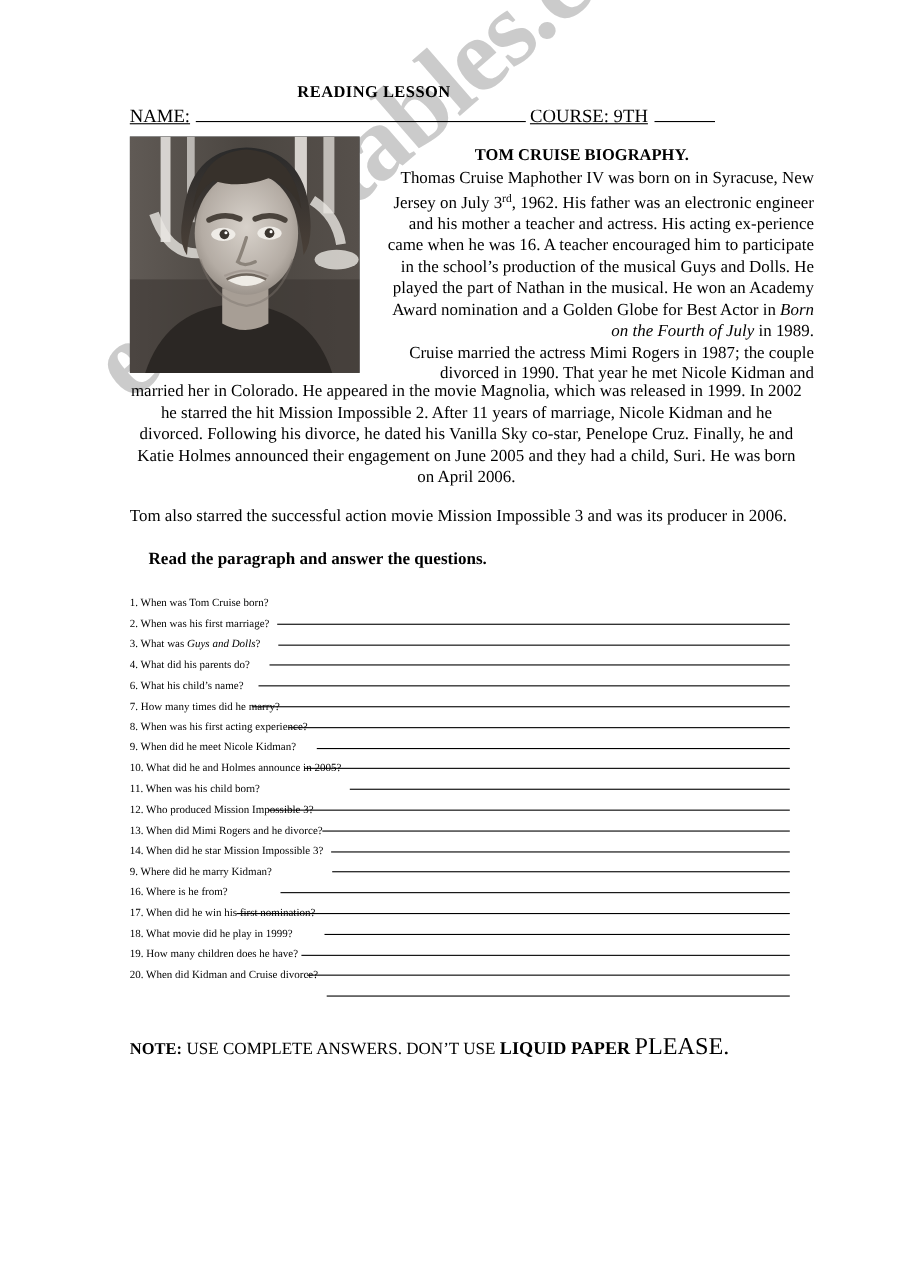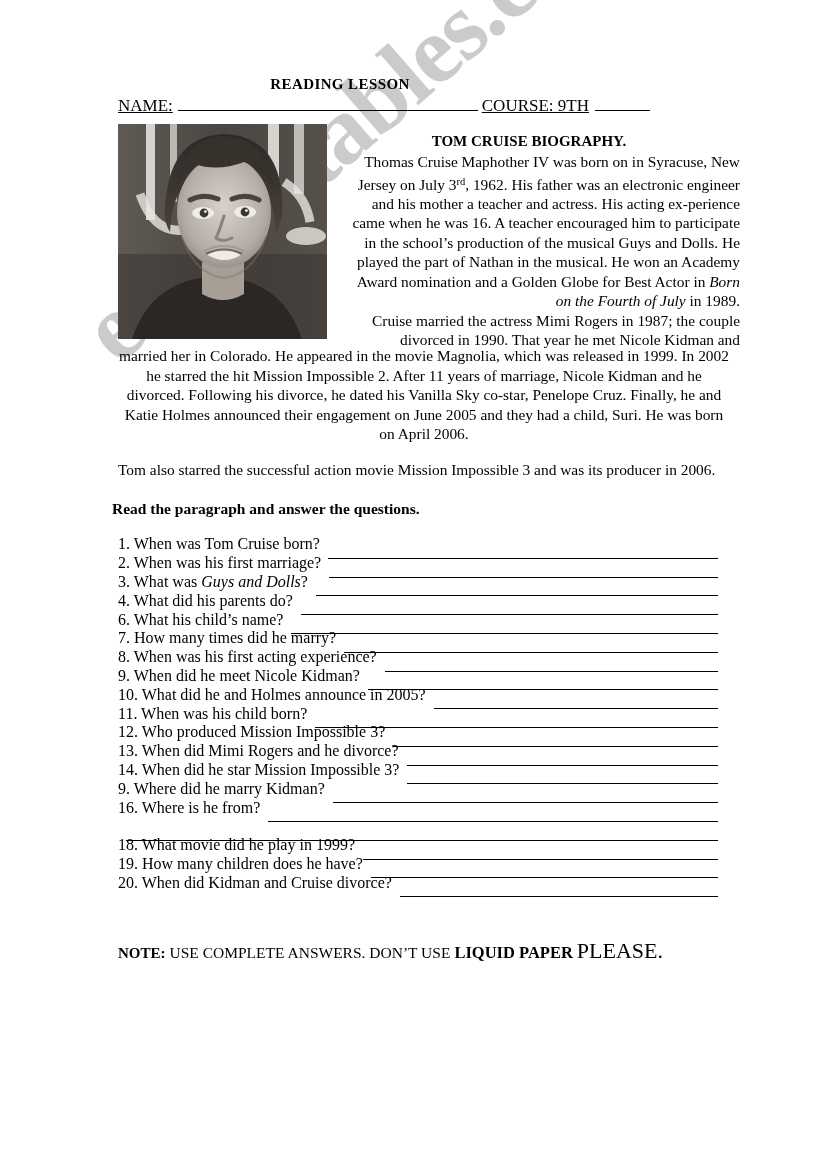--- a/index.html
+++ b/index.html
@@ -116,38 +116,38 @@
     width: 612px;
     font-size: 15.4px;
     line-height: 19.6px;
   }
   sup { font-size: .68em; vertical-align: .45em; }
   .ital { font-style: italic; }
 
   
   .instruction {
     position: absolute;
-    left: 112px; top: 500px;
+    left: 135px; top: 500px;
     font-size: 15.5px;
     font-weight: bold;
   }
 
   
   .questions {
     position: absolute;
     left: 118px; top: 535px;
     width: 600px;
   }
   .qrow {
     position: relative;
     height: 18.8px;
-    font-size: 16px;
+    font-size: 10px;
     white-space: nowrap;
     display: flex;
-    align-items: center;
+    align-items: flex-end;
   }
   .qtext { flex: none; }
   .qline {
     flex: 1 1 auto;
     min-width: 10px;
     border-bottom: 1.3px solid #000;
     margin-left: 8px;
     position: relative;
     top: 14px;
   }
@@ -308,20 +308,21 @@
         </div>
         <div class="qrow">
           <span class="qtext">9. Where did he marry Kidman?</span>
           <span class="qline"></span>
         </div>
         <div class="qrow">
           <span class="qtext">16. Where is he from?</span>
           <span class="qline"></span>
         </div>
         <div class="qrow">
+          <span class="qtext">17. When did he win his first nomination?</span>
           <span class="qline"></span>
         </div>
         <div class="qrow">
           <span class="qtext">18. What movie did he play in 1999?</span>
           <span class="qline"></span>
         </div>
         <div class="qrow">
           <span class="qtext">19. How many children does he have?</span>
           <span class="qline"></span>
         </div>

